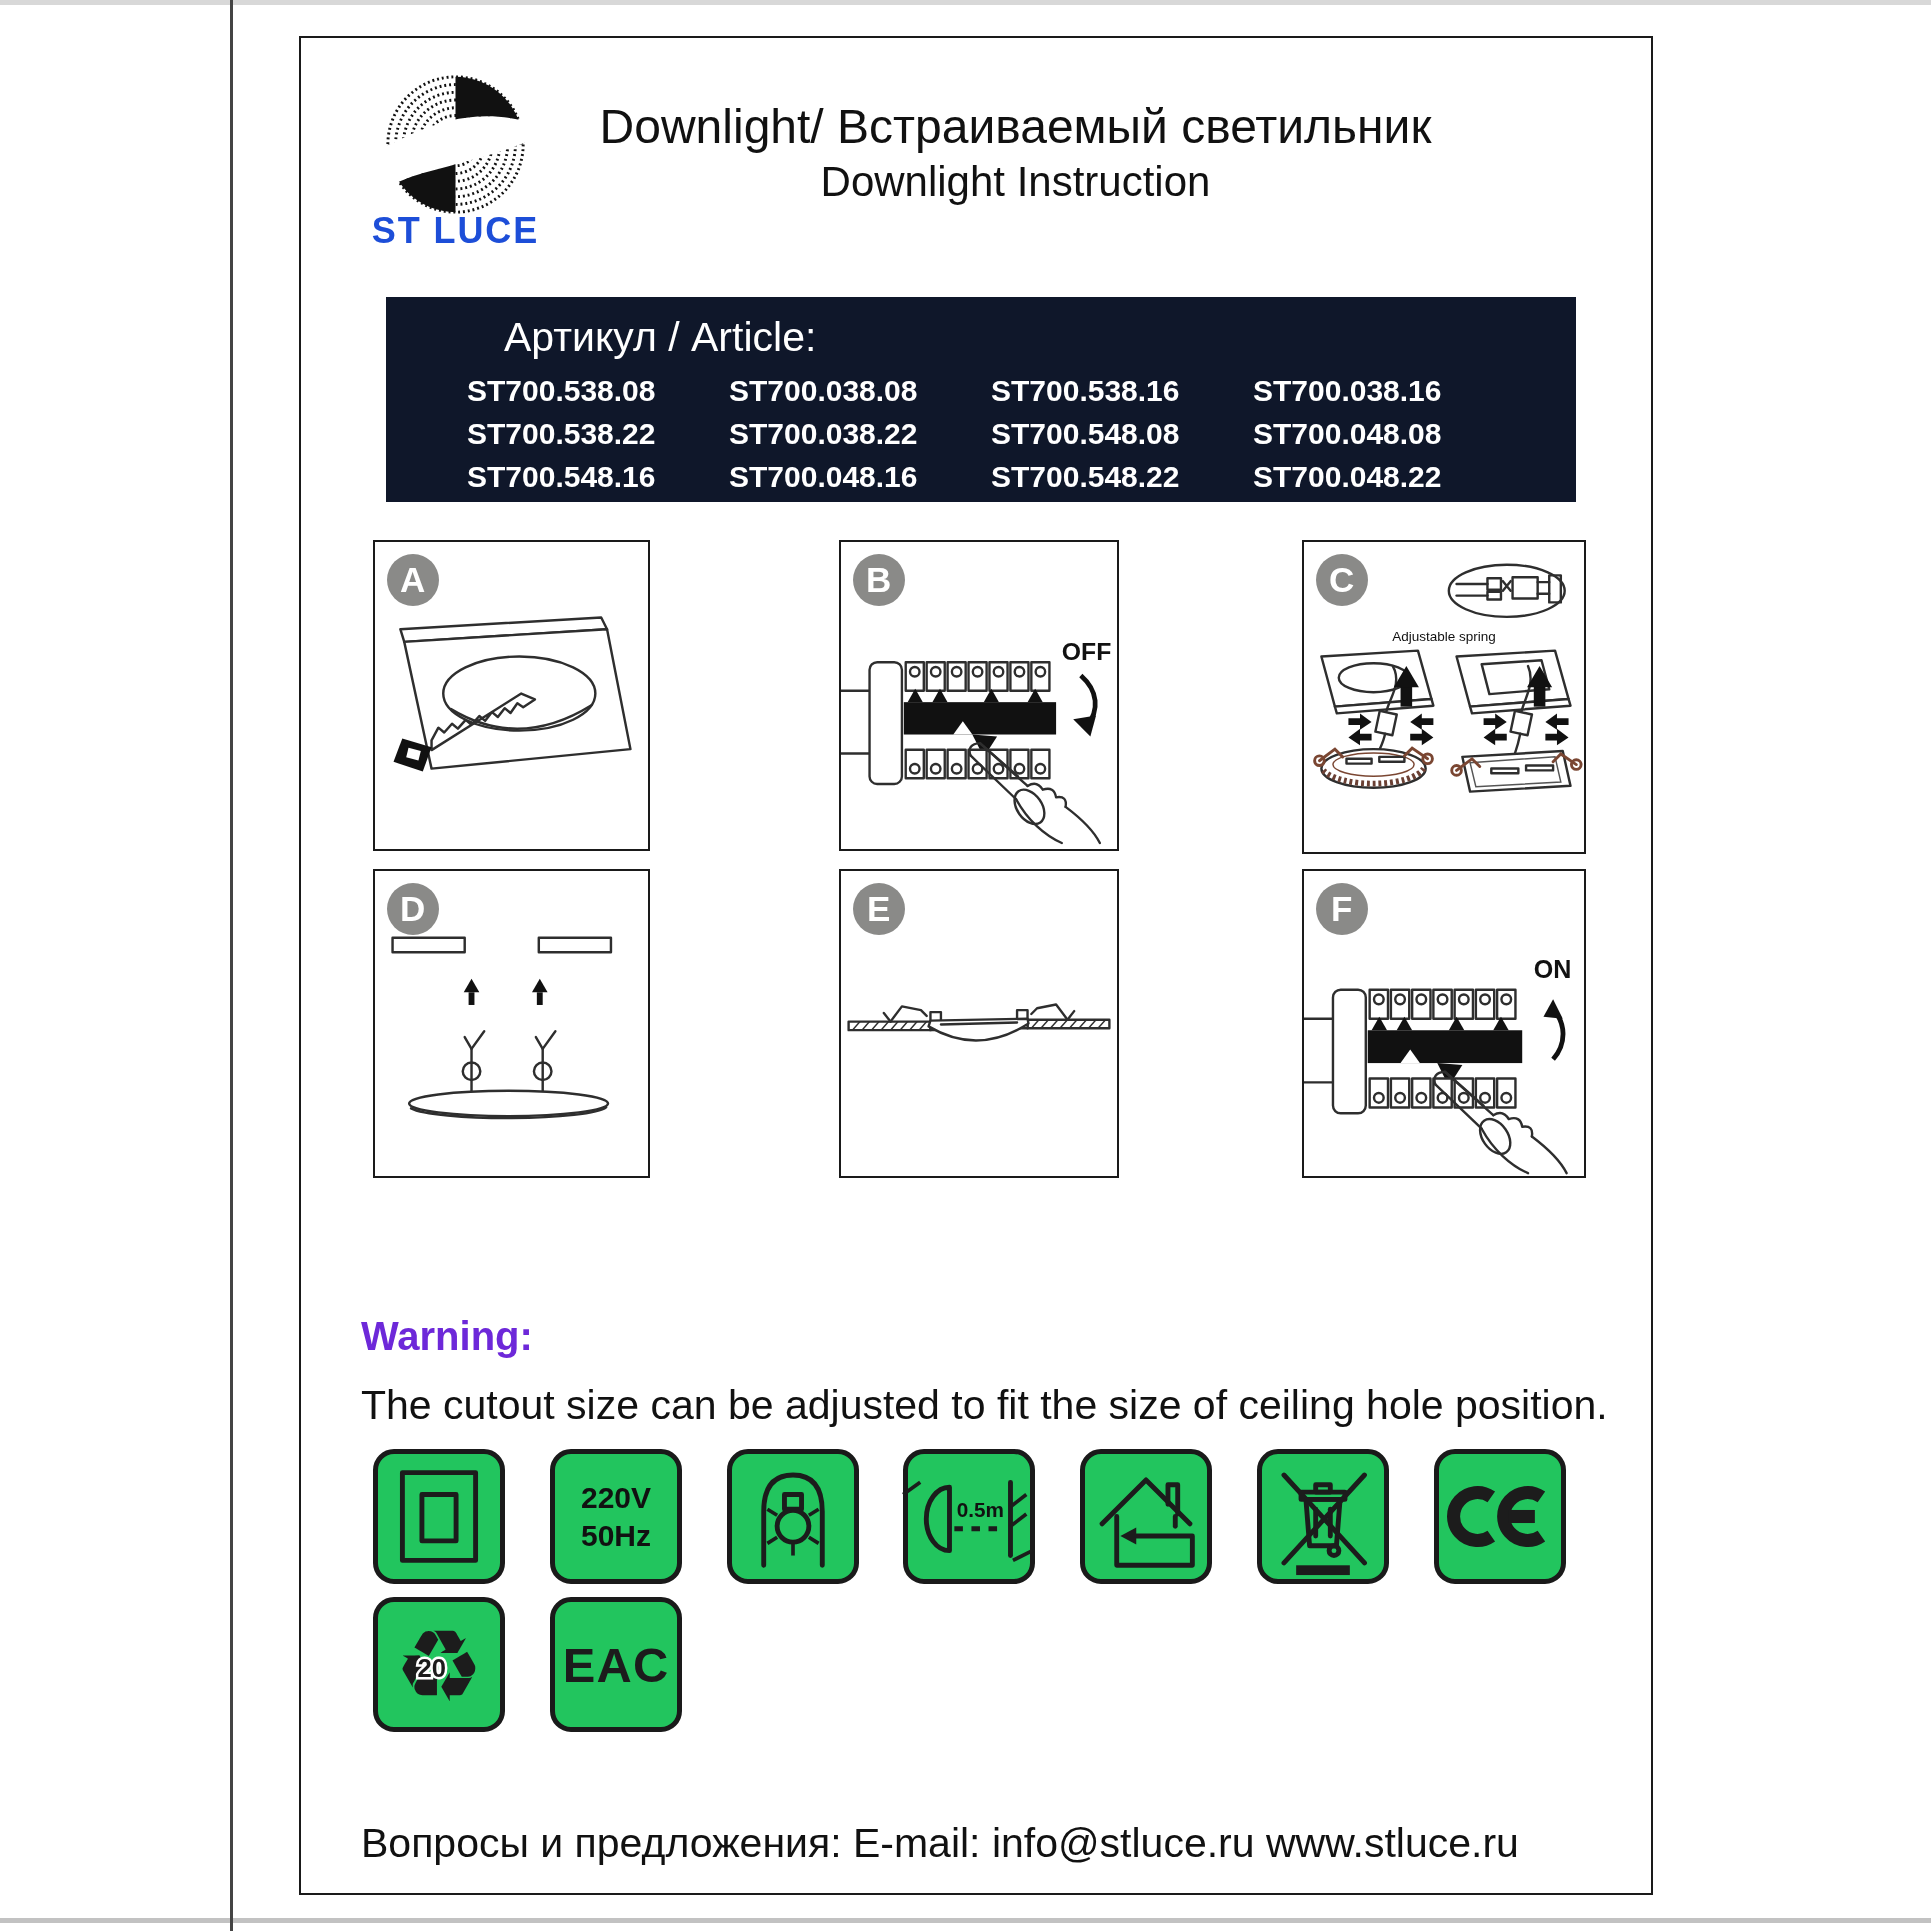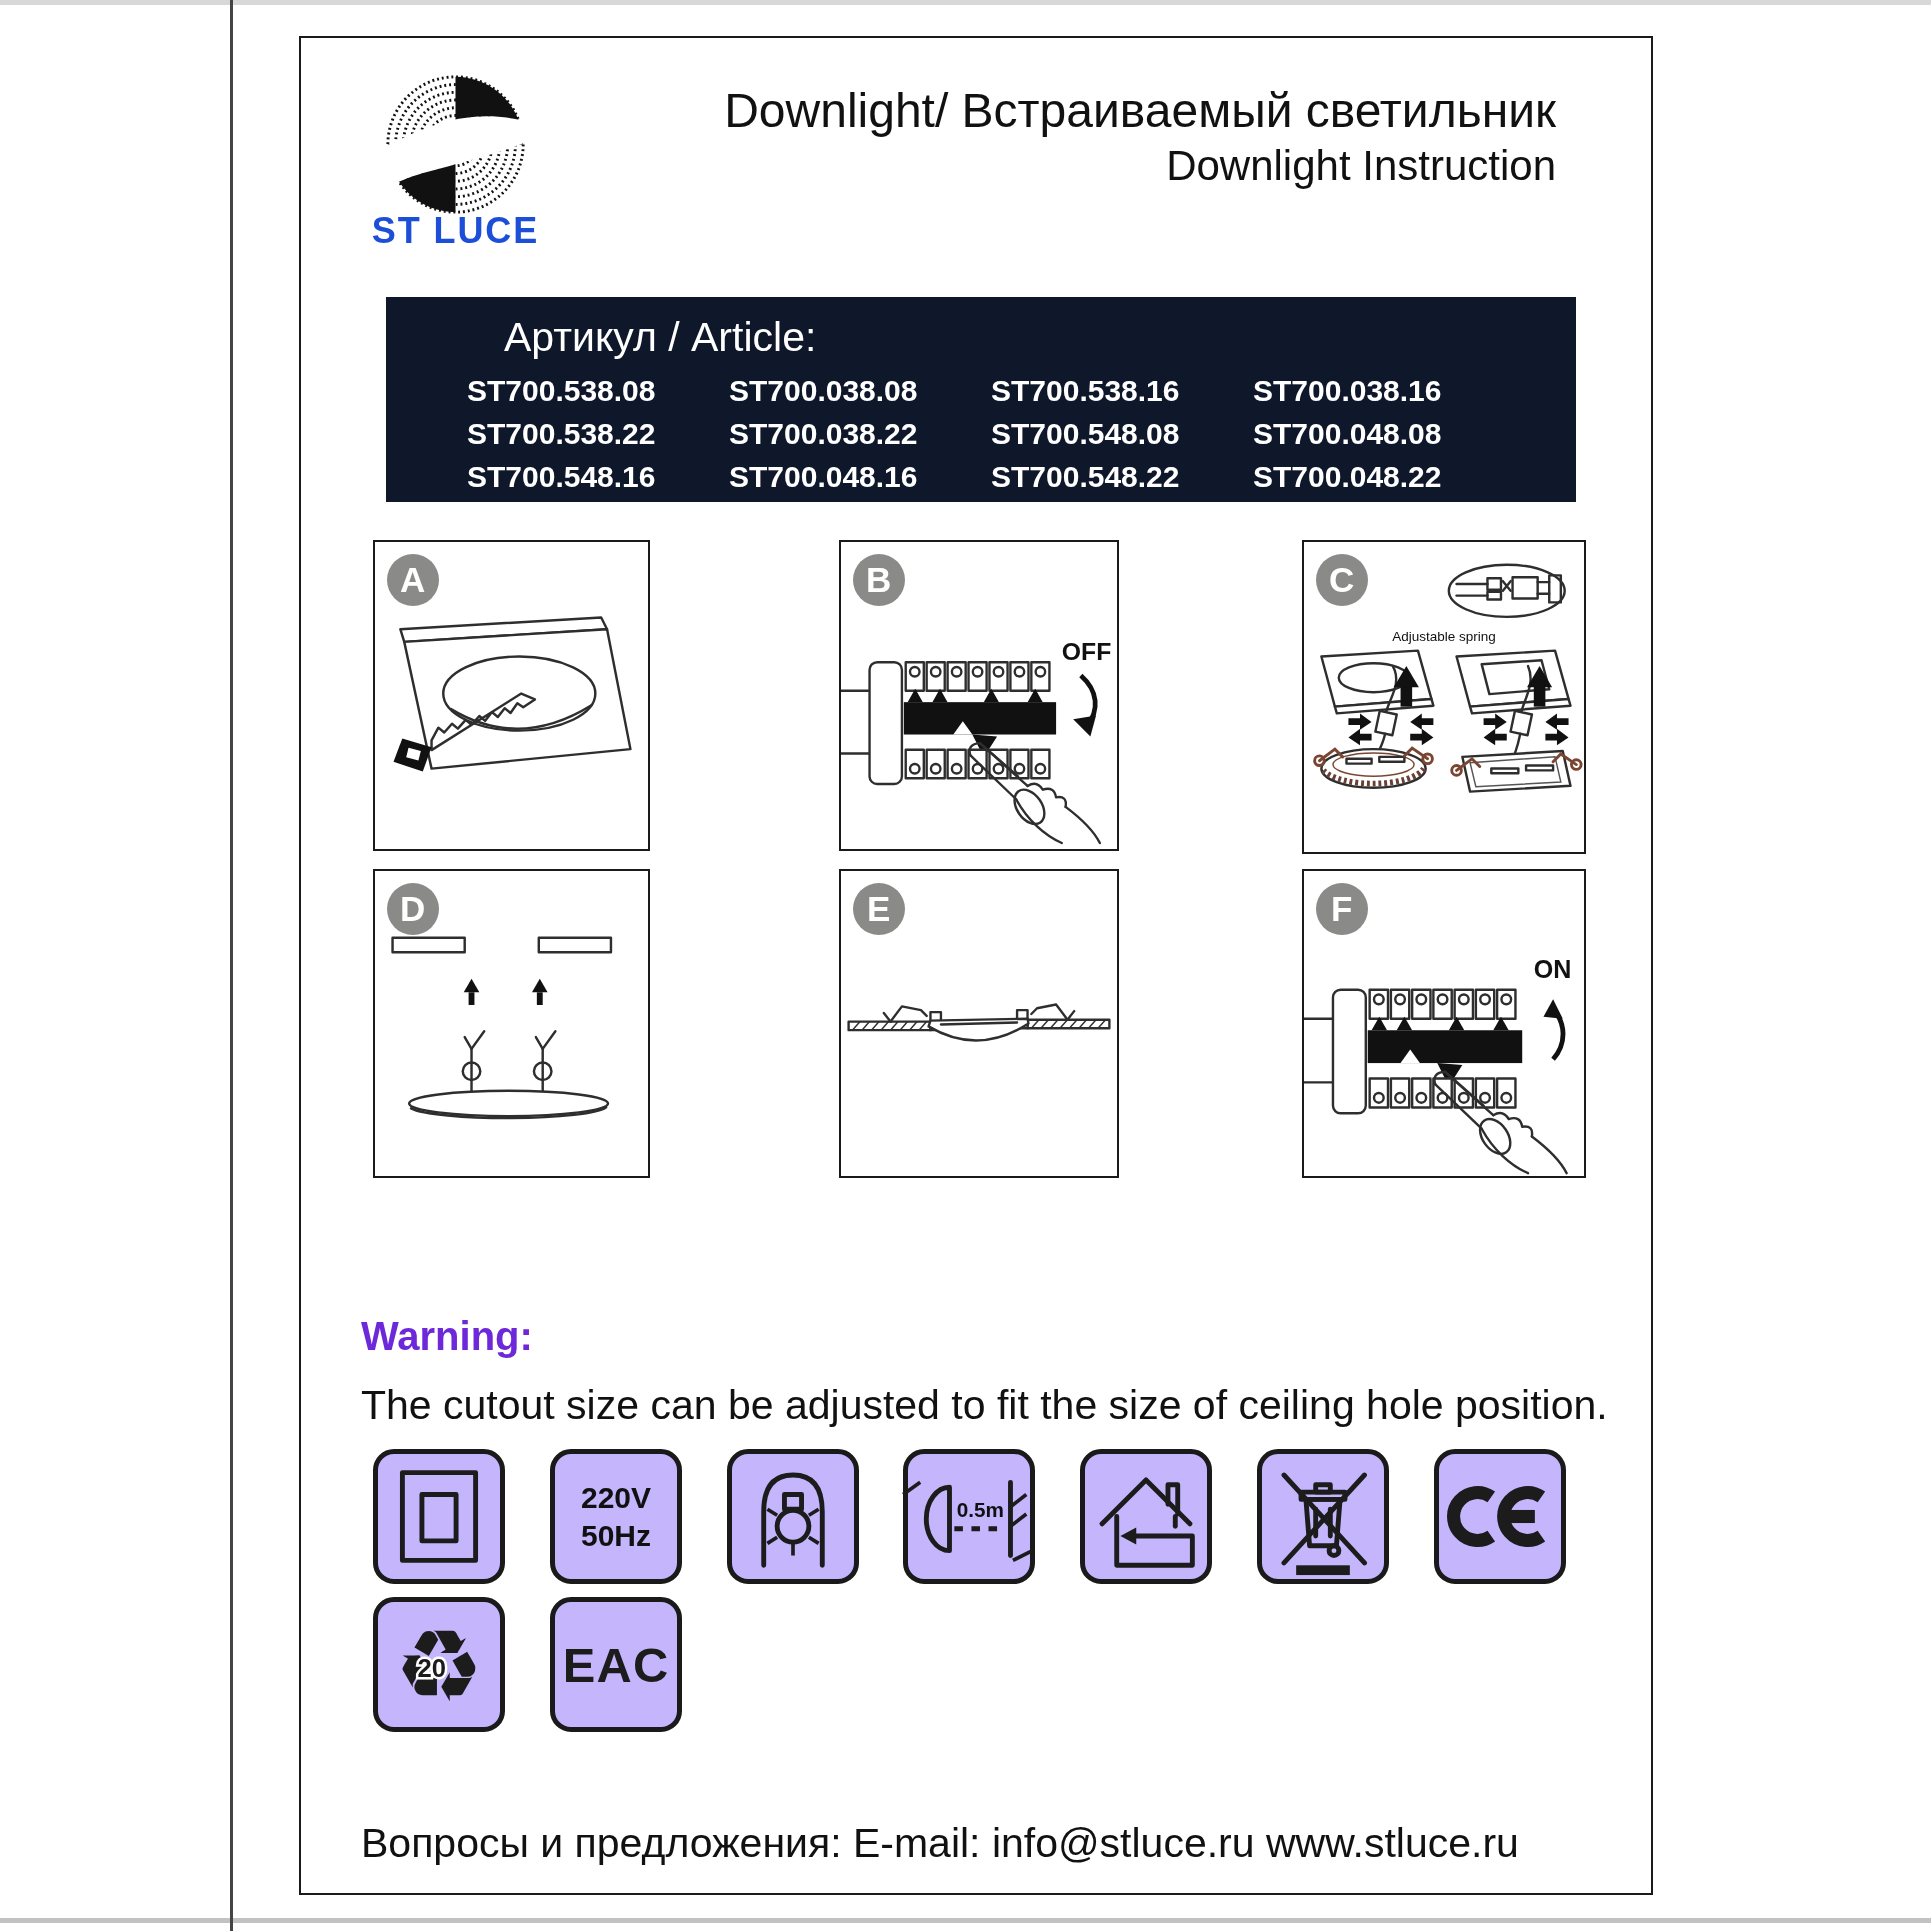--- a/index.html
+++ b/index.html
@@ -7,21 +7,21 @@
           font-family:"Liberation Sans", sans-serif;color:#1a1a1a;}
   .scan-edge-top{position:absolute;left:0;top:0;width:1931px;height:4.8px;background:#d8d8d8;}
   .scan-edge-bottom{position:absolute;left:0;top:1918px;width:1931px;height:4.8px;background:#c2c2c2;}
   .scan-line-left{position:absolute;left:230px;top:0;width:2.9px;height:1931px;background:#444;}
   .page{position:absolute;left:299px;top:36px;width:1354px;height:1859px;border:2.9px solid #1a1a1a;
         background:#fff;box-sizing:border-box;}
   
   .logo{position:absolute;left:82px;top:34px;width:145px;height:145px;}
   .brand{position:absolute;left:58px;top:172px;width:193px;text-align:center;
          font-size:36px;font-weight:700;letter-spacing:1.9px;color:#1d4ed8;}
-  .titles{position:absolute;left:174px;top:44px;width:1081px;text-align:right;}
+  .titles{position:absolute;left:174px;top:60px;width:1081px;text-align:center;}
   .title{font-size:48px;line-height:1.2;color:#111;}
   .subtitle{font-size:42px;line-height:1.25;color:#111;}
   
   .artbox{position:absolute;left:85px;top:259px;width:1190px;height:205px;background:#0f172a;
           color:#fff;box-sizing:border-box;padding-top:17.4px;}
   .artbox .heading{font-size:41px;padding-left:118px;margin-bottom:7.7px;}
   .artgrid{display:grid;grid-template-columns:262px 262px 262px 262px;padding-left:81px;
            font-size:30px;font-weight:600;line-height:43px;}
   
   .panel{position:absolute;border:2.9px solid #1a1a1a;background:#fff;box-sizing:border-box;}
@@ -38,21 +38,21 @@
   .ln{stroke:#2e2e2e;stroke-width:2.5;fill:none;stroke-linejoin:round;stroke-linecap:round;}
   .wf{stroke:#2e2e2e;stroke-width:2.5;fill:#fff;stroke-linejoin:round;}
   .blk{fill:#111;stroke:none;}
   .brn{stroke:#7a4632;stroke-width:3;fill:none;stroke-linecap:round;}
   .svgtxt{font-family:"Liberation Sans",sans-serif;fill:#111;}
   
   .warn-h{position:absolute;left:60px;top:1276px;font-size:40px;color:#6d28d9;font-weight:bold;}
   .warn-t{position:absolute;left:60px;top:1344px;width:1255px;font-size:41px;color:#111;}
   
   .icon{position:absolute;width:132px;height:135px;border:5.8px solid #1a1a1a;border-radius:21px;
-        box-sizing:border-box;background:#c4b5fd;}
+        box-sizing:border-box;background:#22c55e;}
   .icon svg{width:100%;height:100%;display:block;}
   .iln{stroke:#1c1c1c;stroke-width:4;fill:none;stroke-linejoin:round;stroke-linecap:round;}
   .voltage{display:flex;flex-direction:column;align-items:center;justify-content:center;height:100%;
            font-size:30px;font-weight:600;line-height:1.25;color:#111;}
   
   .footer{position:absolute;left:60px;top:1782px;font-size:41px;color:#111;}
 </style>
 </head>
 <body>
 

